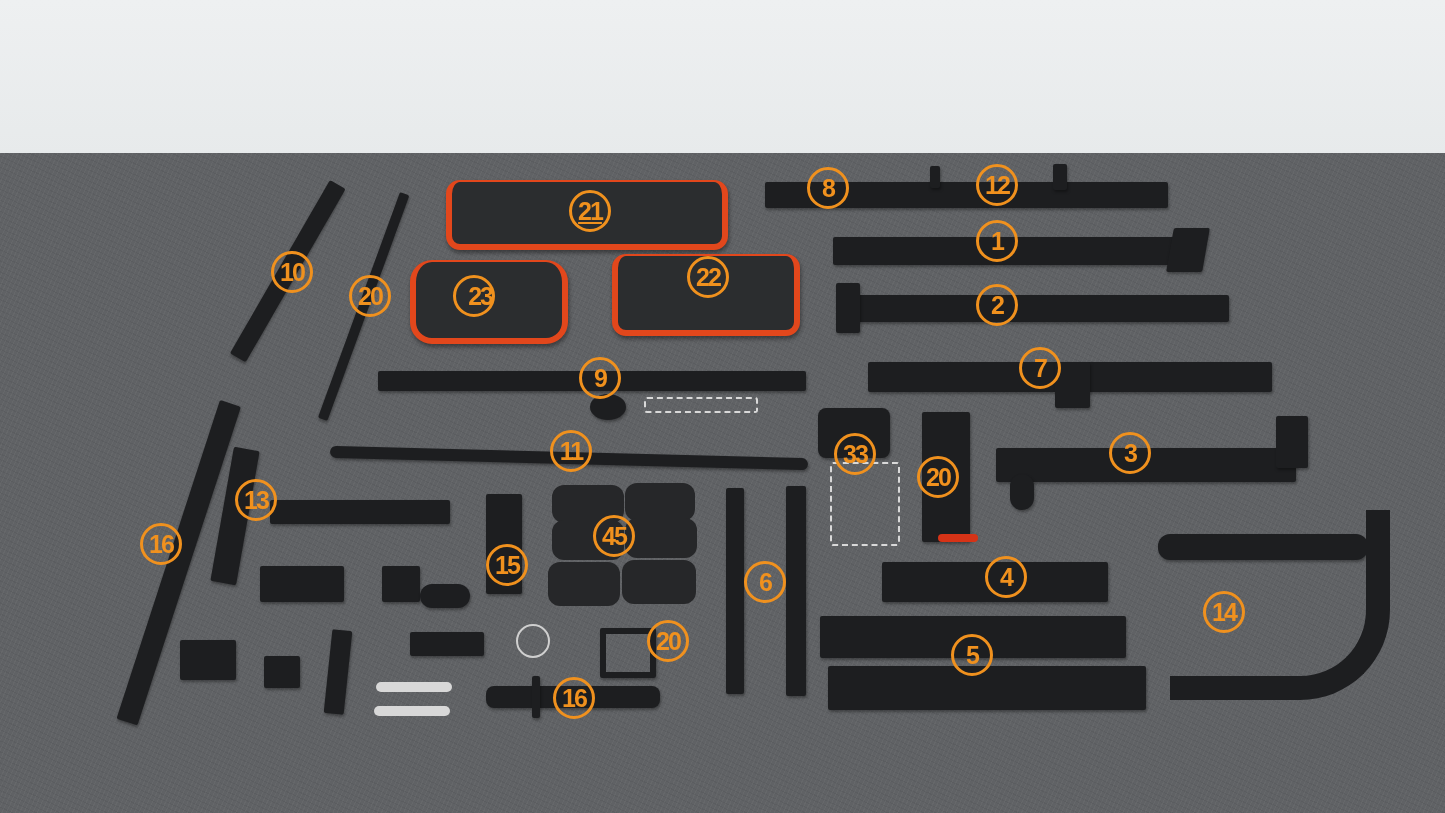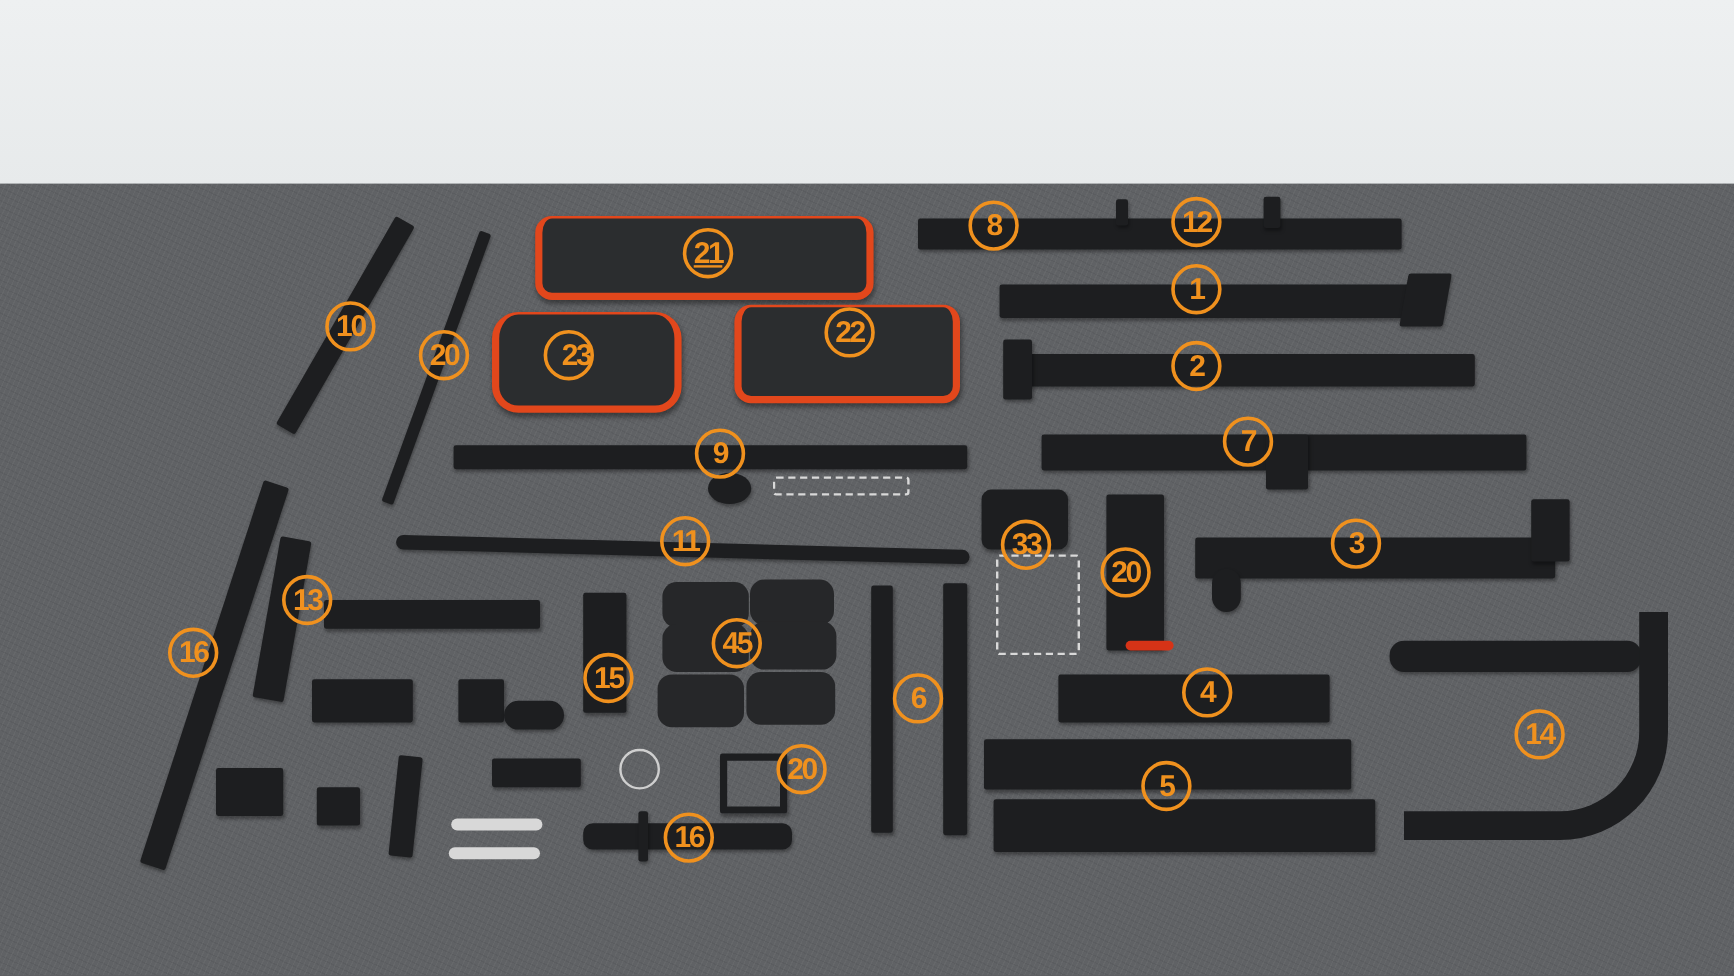--- a/index.html
+++ b/index.html
@@ -118,17 +118,17 @@
     <div class="label" style="left: 571px; top: 451px;">11</div>
     <div class="label" style="left: 855px; top: 454px;">33</div>
     <div class="label" style="left: 938px; top: 477px;">20</div>
     <div class="label" style="left: 1130px; top: 453px;">3</div>
     <div class="label" style="left: 256px; top: 500px;">13</div>
     <div class="label" style="left: 507px; top: 532px; margin-top: 12px;">15</div>
     <div class="label" style="left: 614px; top: 536px;">45</div>
     <div class="label" style="left: 161px; top: 544px;">16</div>
     <div class="label" style="left: 765px; top: 582px;">6</div>
     <div class="label" style="left: 1006px; top: 577px;">4</div>
-    <div class="label" style="left: 1283px; top: 612px;">14</div>
+    <div class="label" style="left: 1224px; top: 612px;">14</div>
     <div class="label" style="left: 668px; top: 641px;">20</div>
     <div class="label" style="left: 972px; top: 655px;">5</div>
     <div class="label" style="left: 574px; top: 698px;">16</div>
   </div>
 
 </body></html>

